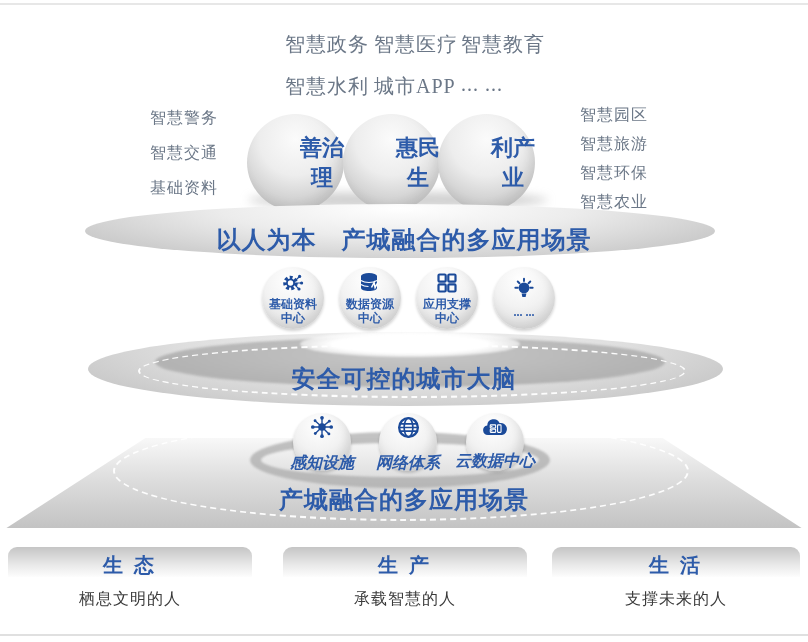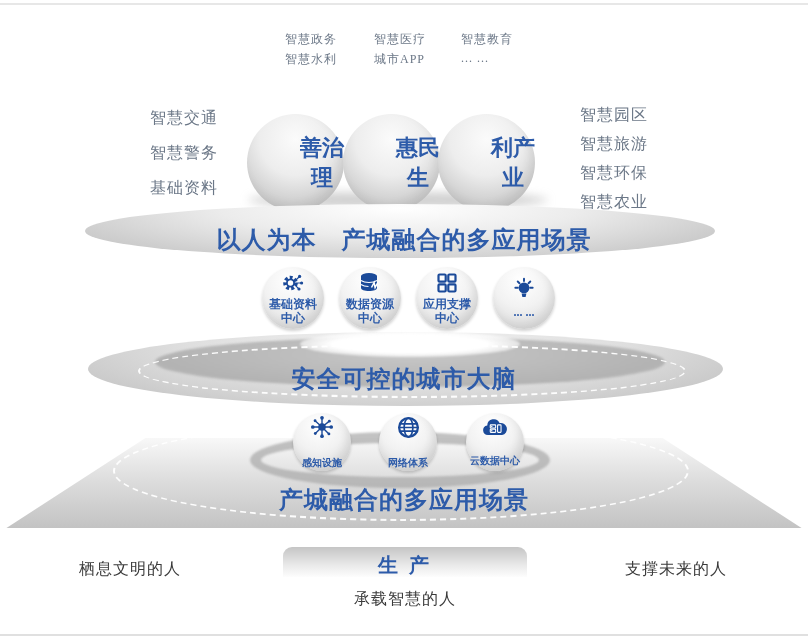--- a/index.html
+++ b/index.html
@@ -7,22 +7,22 @@
     position:relative;width:808px;height:642px;background:#fff;overflow:hidden;
     font-family:"Liberation Serif","DejaVu Serif",serif;
   }
   .hline{position:absolute;left:0;width:808px;height:2px;background:#e7e7e7;}
   .hline.top{top:3px;}
   .hline.bottom{top:634px;background:#e0e0e0;}
 
   
   .top-apps{
     position:absolute;left:285px;top:31px;
-    display:grid;grid-template-columns:89px 87px 90px;row-gap:3px;
-    font-size:12px;color:#6b7787;letter-spacing:1px;white-space:nowrap;
+    display:grid;grid-template-columns:89px 87px 90px;row-gap:15px;
+    font-size:20px;color:#6b7787;letter-spacing:1px;white-space:nowrap;
   }
   .side-list{position:absolute;font-size:16px;color:#6b7787;letter-spacing:1px;}
   .side-list div{white-space:nowrap;}
   .left-list{left:150px;top:100px;}
   .left-list div{line-height:35px;}
   .right-list{left:580px;top:100px;}
   .right-list div{line-height:29px;}
 
   
   .big-sphere{
@@ -89,21 +89,21 @@
     position:absolute;border-radius:50%;
     background:radial-gradient(circle at 45% 22%,#ffffff 0%,#f2f2f2 45%,#d2d2d2 100%);
     box-shadow:inset -4px -5px 8px rgba(0,0,0,.07),0 2px 3px rgba(0,0,0,.18);
     display:flex;flex-direction:column;align-items:center;justify-content:center;
     text-align:center;
   }
   .node .lbl{font-weight:bold;color:#2d5ba9;white-space:nowrap;}
   .center-node{top:267px;width:62px;height:62px;}
   .center-node .lbl{font-size:12px;line-height:14px;margin-top:2px;}
   .infra-node{top:413px;width:58px;height:58px;}
-  .infra-node .lbl{font-size:10px;line-height:14px;margin-top:16px;}
+  .infra-node .lbl{font-size:16px;line-height:14px;margin-top:16px;font-style:italic;}
   .node svg{display:block;}
 
   
   .bar{position:absolute;top:547px;text-align:center;}
   .bar-cap{
     height:30px;border-radius:9px 9px 0 0;
     background:linear-gradient(to bottom,#c5c5c5 0%,#e9e9e9 60%,#fdfdfd 100%);
     display:flex;align-items:flex-end;justify-content:center;
   }
   .bar-title{font-size:20px;font-weight:bold;color:#2d5ba9;letter-spacing:3px;line-height:24px;}
@@ -119,22 +119,22 @@
   <div class="top-apps">
     <span>智慧政务</span>
     <span>智慧医疗</span>
     <span>智慧教育</span>
     <span>智慧水利</span>
     <span>城市APP</span>
     <span>... ...</span>
   </div>
 
   <div class="side-list left-list">
+    <div>智慧警务</div>
     <div>智慧交通</div>
-    <div>智慧警务</div>
     <div>基础资料</div>
     <div>... ...</div>
   </div>
 
   <div class="side-list right-list">
     <div>智慧园区</div>
     <div>智慧旅游</div>
     <div>智慧环保</div>
     <div>智慧农业</div>
     <div>... ...</div>
@@ -252,26 +252,32 @@
       </g>
       <circle cx="10" cy="9.5" r="0.7" fill="#ffffff"></circle>
       <circle cx="10" cy="13.5" r="0.7" fill="#ffffff"></circle>
     </svg>
     <div class="lbl">云数据中心</div>
   </div>
 
   <div class="band-text band3-text">产城融合的多应用场景</div>
 
   <div class="bar" style="left:8px;width:244px">
+    <div class="bar-cap">
+      <div class="bar-title">生 态</div>
+    </div>
     <div class="bar-sub">栖息文明的人</div>
   </div>
   <div class="bar" style="left:283px;width:244px">
     <div class="bar-cap">
       <div class="bar-title">生 产</div>
     </div>
     <div class="bar-sub">承载智慧的人</div>
   </div>
   <div class="bar" style="left:552px;width:248px">
+    <div class="bar-cap">
+      <div class="bar-title">生 活</div>
+    </div>
     <div class="bar-sub">支撑未来的人</div>
   </div>
 
   <div class="hline bottom"></div>
 </div>
 
 </body></html>

